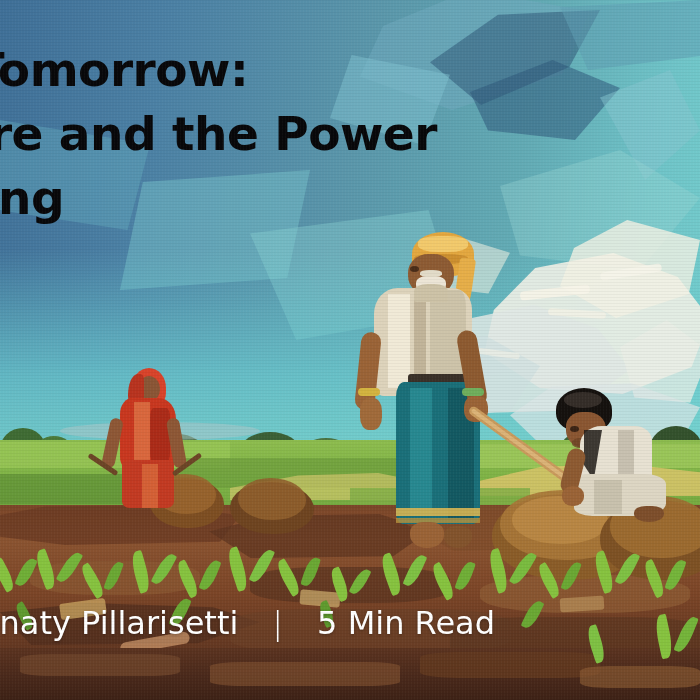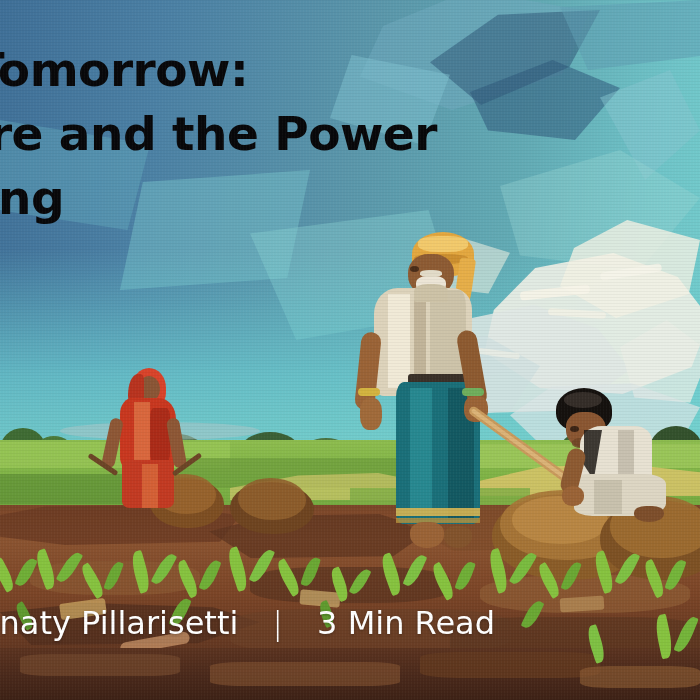--- a/index.html
+++ b/index.html
@@ -382,17 +382,17 @@
 
   <div class="title-block">
     <span class="tline l1">r Tomorrow:</span>
     <span class="tline l2">ture and the Power</span>
     <span class="tline l3">ming</span>
   </div>
 
   <div class="byline">
     <span>Pranaty Pillarisetti</span>
     <span class="by-sep">|</span>
-    <span>3 Min Read</span>
+    <span>5 Min Read</span>
   </div>
 
   <div class="grain"></div>
 </div>
 
 </body></html>

